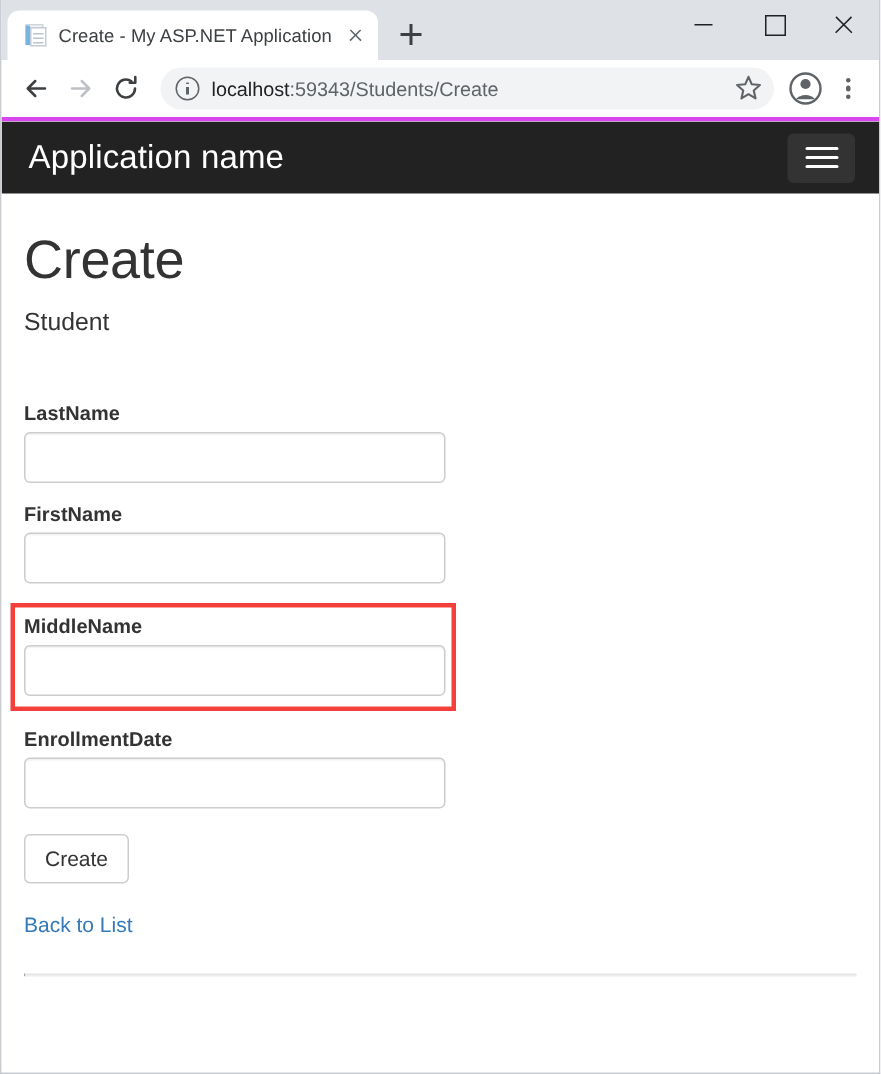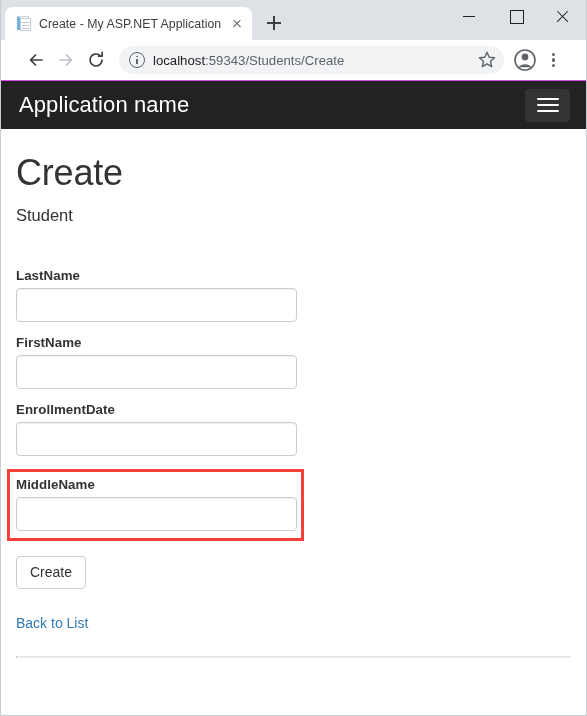--- a/index.html
+++ b/index.html
@@ -147,24 +147,24 @@
     width: 15px; height: 1.3px;
     background: #202124;
   }
   .wc-close::before { transform: rotate(45deg); }
   .wc-close::after  { transform: rotate(-45deg); }
 
   
   .toolbar {
     height: 41px;
     background: #ffffff;
-    border-bottom: 1px solid #d946ef;
+    border-bottom: 3px solid #d946ef;
     display: flex;
     align-items: center;
-    padding: 0 20px;
+    padding: 0 8px;
     gap: 0;
   }
   .navbtn {
     width: 30px; height: 30px;
     position: relative;
     flex: 0 0 30px;
     border-radius: 50%;
   }
   .arrow-svg { position: absolute; left: 5px; top: 5px; }
 
@@ -342,21 +342,21 @@
     font-size: 14px;
     font-family: "Liberation Sans", sans-serif;
     color: #333333;
     padding: 6px 13px;
     line-height: 1.42;
     margin-top: 4px;
   }
 
   .backlink {
     display: block;
-    margin-top: 26px;
+    margin-top: 19px;
     color: #337ab7;
     font-size: 14px;
     text-decoration: none;
   }
 
   .footer-rule {
     margin-top: 25px;
     border-top: 1px solid #e5e5e5;
   }
   .footer-text {
@@ -461,30 +461,30 @@
         <div class="field">
           <label class="field-label">LastName</label>
           <input class="field-input" type="text" value="" style="">
         </div>
 
         <div class="field">
           <label class="field-label">FirstName</label>
           <input class="field-input" type="text" value="" style="">
         </div>
 
+        <div class="field highlighted">
+          <label class="field-label">MiddleName</label>
+          <input class="field-input" type="text" value="" style="">
+        </div>
+
         <div class="field">
           <label class="field-label">EnrollmentDate</label>
           <input class="field-input" type="text" value="" style="">
         </div>
 
-        <div class="field highlighted">
-          <label class="field-label">MiddleName</label>
-          <input class="field-input" type="text" value="" style="">
-        </div>
-
         <button class="submit-btn">Create</button>
 
         <a class="backlink" href="#">Back to List</a>
       </div>
 
       <hr class="footer-rule">
     </div>
   </div>
 </div>
 

